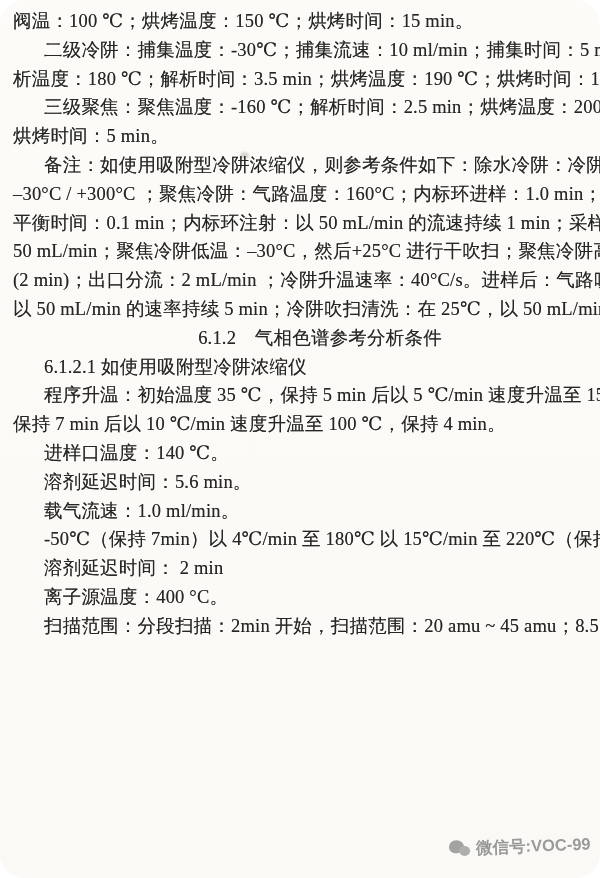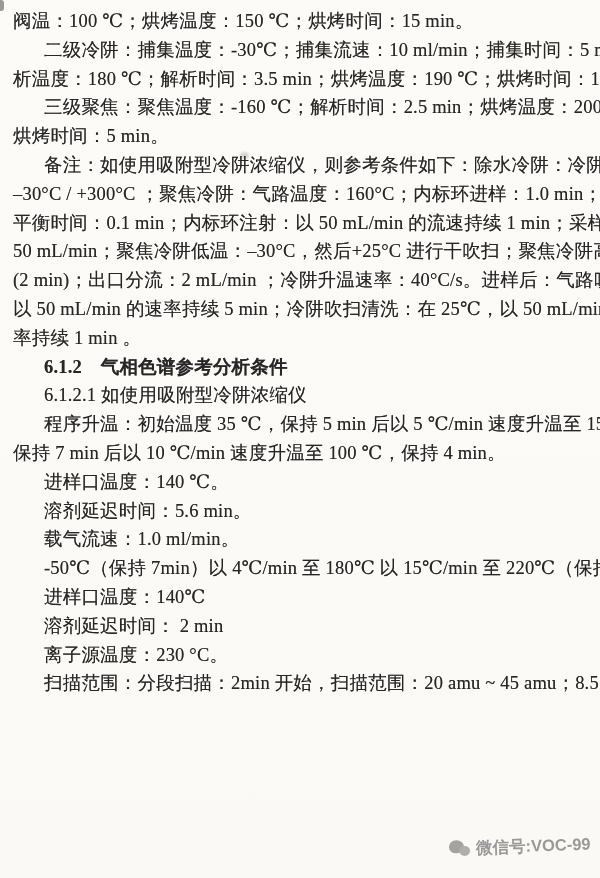--- a/index.html
+++ b/index.html
@@ -5,33 +5,34 @@
   html,body{margin:0;padding:0;}
   body{
     width:600px;height:878px;overflow:hidden;
     background:#ffffff;
     font-family:"Liberation Serif","DejaVu Serif",serif;
   }
   .page{
     position:relative;width:600px;height:878px;overflow:hidden;
     background:linear-gradient(180deg,#fcfbf8 0%,#fbfaf7 55%,#faf9f6 100%);
     color:#262626;
+    border-radius:24px;
   }
   .content{
     position:absolute;top:7px;left:13px;right:4px;
   }
   .line{
     height:28.8px;line-height:28.8px;
     font-size:18.5px;
     white-space:nowrap;
     letter-spacing:0.2px;
     text-shadow:0 0 0.5px rgba(30,30,30,0.55);
   }
   .line.indent{padding-left:31px;}
-  .line.bold{font-weight:bold;}
+  .line.bold{font-weight:normal;text-align:center;}
   .watermark{
     position:absolute;left:449px;top:836px;
     display:flex;align-items:center;gap:5px;
     color:#8f8f8f;
     font-family:"Liberation Sans","DejaVu Sans",sans-serif;
     font-size:16.5px;font-weight:bold;
     opacity:0.9;
     transform:rotate(-2deg);
     white-space:nowrap;
   }
@@ -69,32 +70,30 @@
       <div class="line indent">二级冷阱：捕集温度：-30℃；捕集流速：10 ml/min；捕集时间：5 min；解</div>
       <div class="line">析温度：180 ℃；解析时间：3.5 min；烘烤温度：190 ℃；烘烤时间：15 min。</div>
       <div class="line indent">三级聚焦：聚焦温度：-160 ℃；解析时间：2.5 min；烘烤温度：200 ℃；</div>
       <div class="line">烘烤时间：5 min。</div>
       <div class="line indent">备注：如使用吸附型冷阱浓缩仪，则参考条件如下：除水冷阱：冷阱温度：</div>
       <div class="line">–30°C / +300°C ；聚焦冷阱：气路温度：160°C；内标环进样：1.0 min；内标环</div>
       <div class="line">平衡时间：0.1 min；内标环注射：以 50 mL/min 的流速持续 1 min；采样速率：</div>
       <div class="line">50 mL/min；聚焦冷阱低温：–30°C，然后+25°C 进行干吹扫；聚焦冷阱高温：300°C</div>
       <div class="line">(2 min)；出口分流：2 mL/min ；冷阱升温速率：40°C/s。进样后：气路吹扫清洗：</div>
       <div class="line">以 50 mL/min 的速率持续 5 min；冷阱吹扫清洗：在 25℃，以 50 mL/min 的速</div>
-      <div class="line">率持续 1 min 。</div>
       <div class="line indent bold">6.1.2　气相色谱参考分析条件</div>
       <div class="line indent">6.1.2.1 如使用吸附型冷阱浓缩仪</div>
       <div class="line indent">程序升温：初始温度 35 ℃，保持 5 min 后以 5 ℃/min 速度升温至 150 ℃，</div>
       <div class="line">保持 7 min 后以 10 ℃/min 速度升温至 100 ℃，保持 4 min。</div>
       <div class="line indent">进样口温度：140 ℃。</div>
       <div class="line indent">溶剂延迟时间：5.6 min。</div>
       <div class="line indent">载气流速：1.0 ml/min。</div>
       <div class="line indent">-50℃（保持 7min）以 4℃/min 至 180℃ 以 15℃/min 至 220℃（保持 3min）</div>
-      <div class="line indent">进样口温度：140℃</div>
       <div class="line indent">溶剂延迟时间：  2 min</div>
-      <div class="line indent">离子源温度：230 °C。</div>
+      <div class="line indent">离子源温度：400 °C。</div>
       <div class="line indent">扫描范围：分段扫描：2min 开始，扫描范围：20 amu ~ 45 amu；8.5 min 开</div>
     </div>
 
   <div class="watermark">
     <span class="wm-icon">
       <span class="bubble-big"></span>
       <span class="bubble-small"></span>
     </span>
     <span class="wm-text">微信号:VOC-99</span>
   </div>

